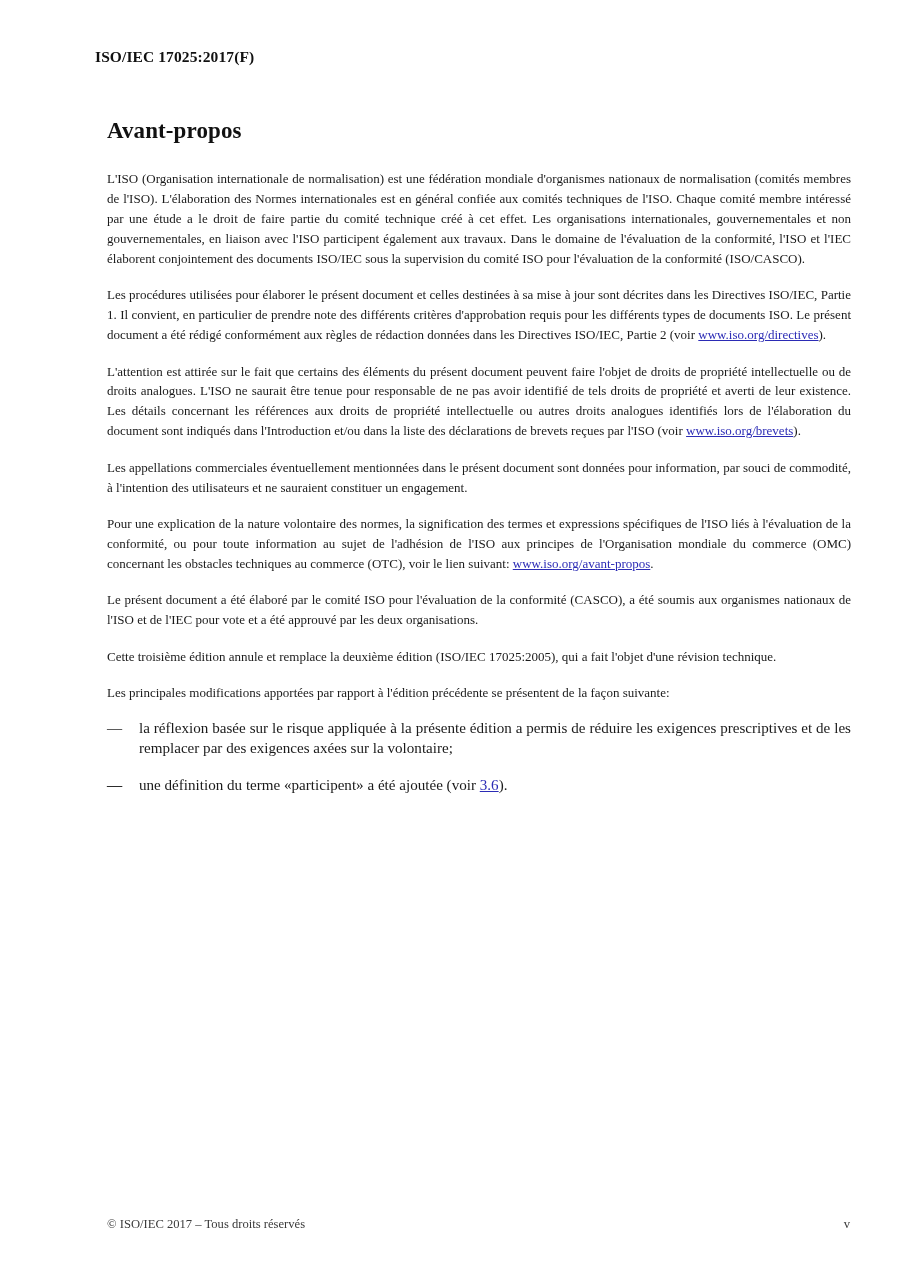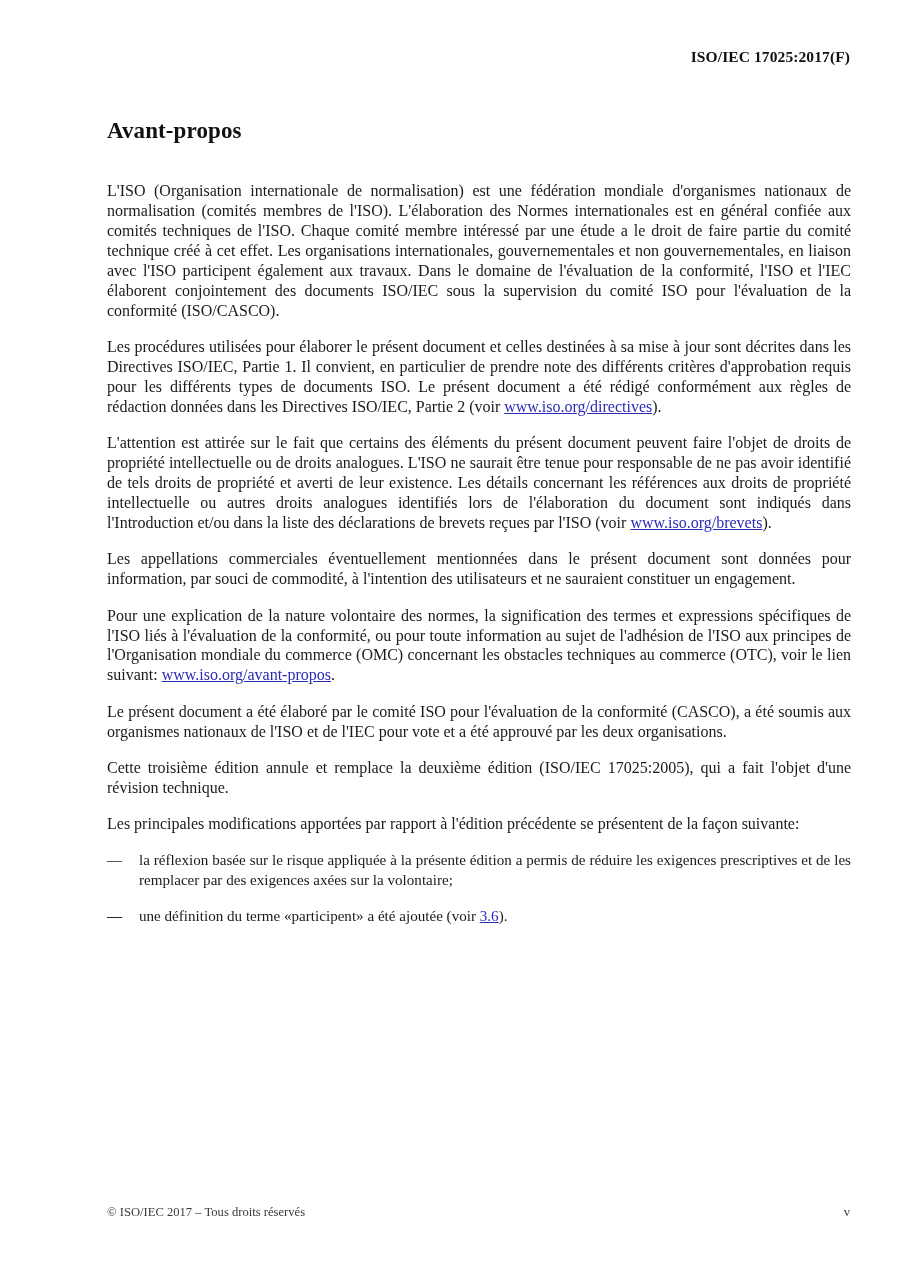--- a/index.html
+++ b/index.html
@@ -20,49 +20,48 @@
     color: #1a1a1a;
     overflow: hidden;
   }
 
   
   .page-header {
     position: absolute;
     top: 48px;
     left: 95px;
     right: 56px;
-    text-align: right;
     font-family: "Liberation Serif", "DejaVu Serif", serif;
     font-weight: bold;
     font-size: 15.5px;
     letter-spacing: 0.1px;
     color: #111111;
   }
 
   
   .content {
     position: absolute;
     top: 118px;
     left: 107px;
     width: 744px;
   }
 
   h1.section-title {
-    margin: 0 0 38px 0;
+    margin: 0 0 26px 0;
     font-family: "Liberation Serif", "DejaVu Serif", serif;
     font-size: 23px;
     font-weight: bold;
     letter-spacing: 0.1px;
     color: #111111;
     line-height: 1.1;
   }
 
   p.body-par {
     margin: 0 0 16.5px 0;
-    font-size: 16px;
+    font-size: 13px;
     line-height: 19.9px;
     text-align: justify;
     text-justify: inter-word;
     color: #1a1a1a;
     hyphens: none;
   }
 
   p.body-par:last-child {
     margin-bottom: 0;
   }
@@ -103,21 +102,21 @@
     color: #2b2bb5;
     text-decoration: underline;
     text-underline-offset: 1px;
   }
 
   
   .page-footer {
     position: absolute;
     left: 107px;
     right: 56px;
-    bottom: 60px;
+    bottom: 48px;
     display: flex;
     align-items: baseline;
     justify-content: space-between;
     font-size: 12.6px;
     color: #3a3a3a;
   }
 
   .page-footer .copyright {
     white-space: nowrap;
   }

